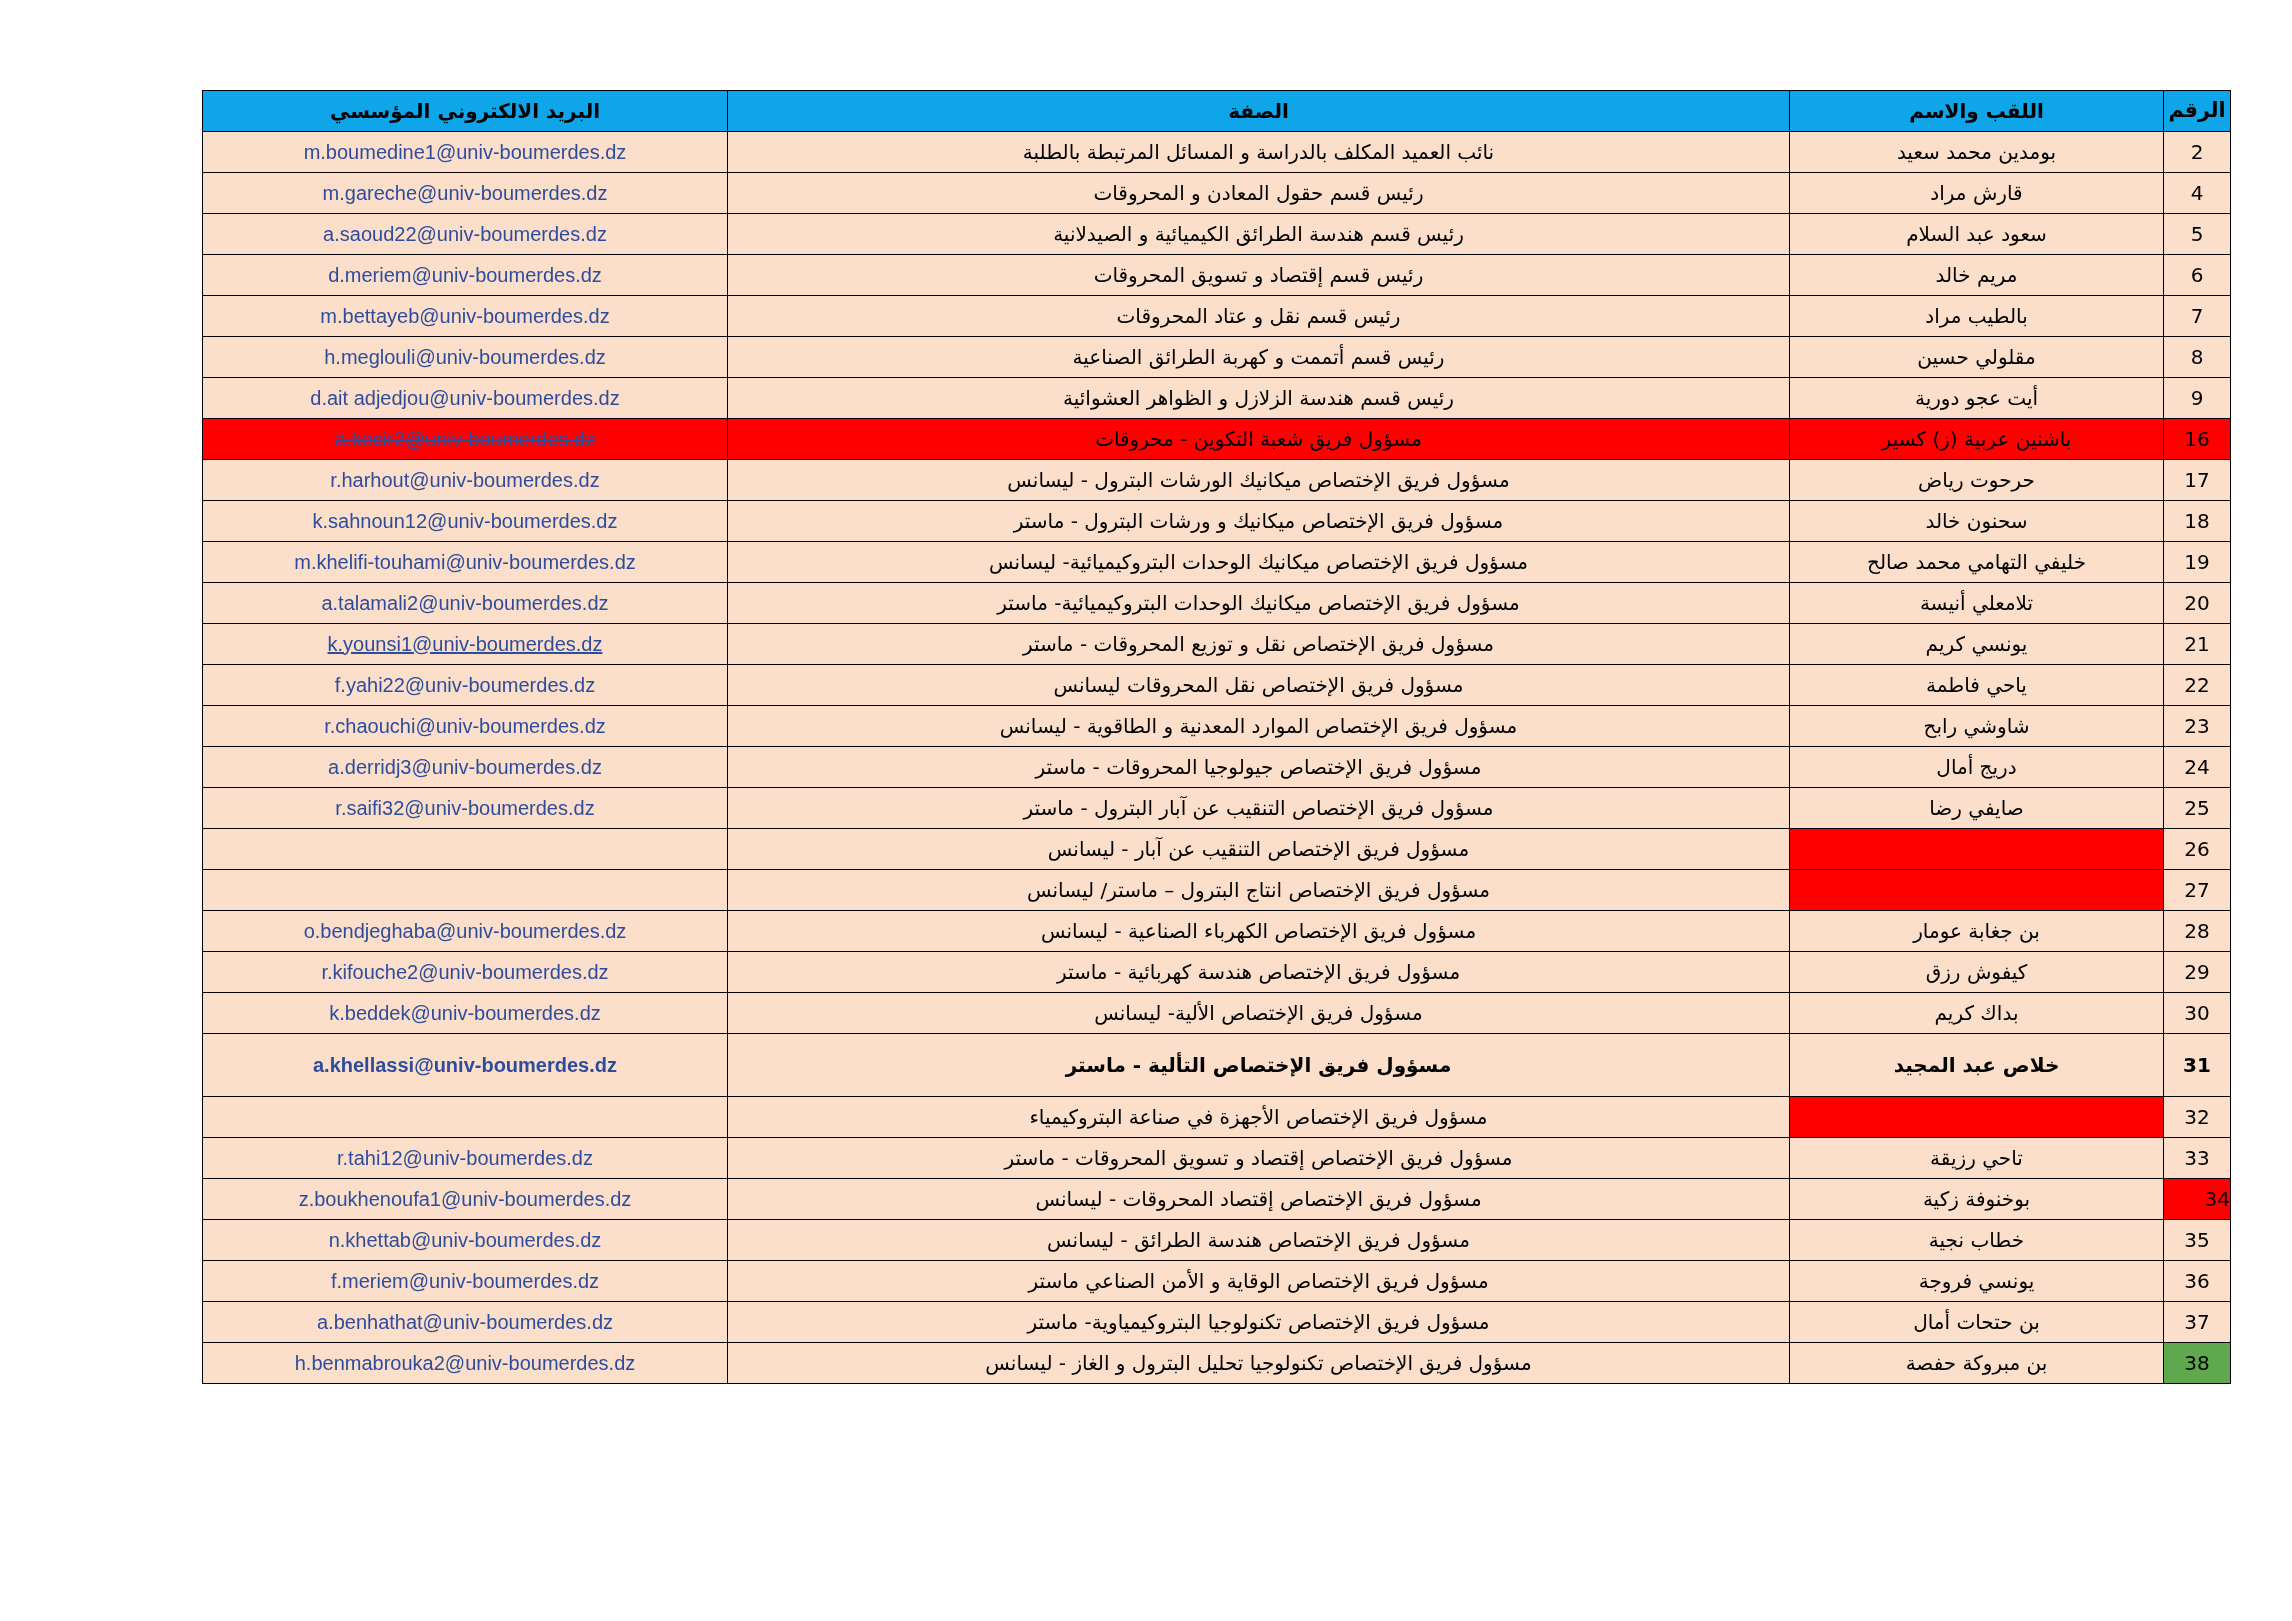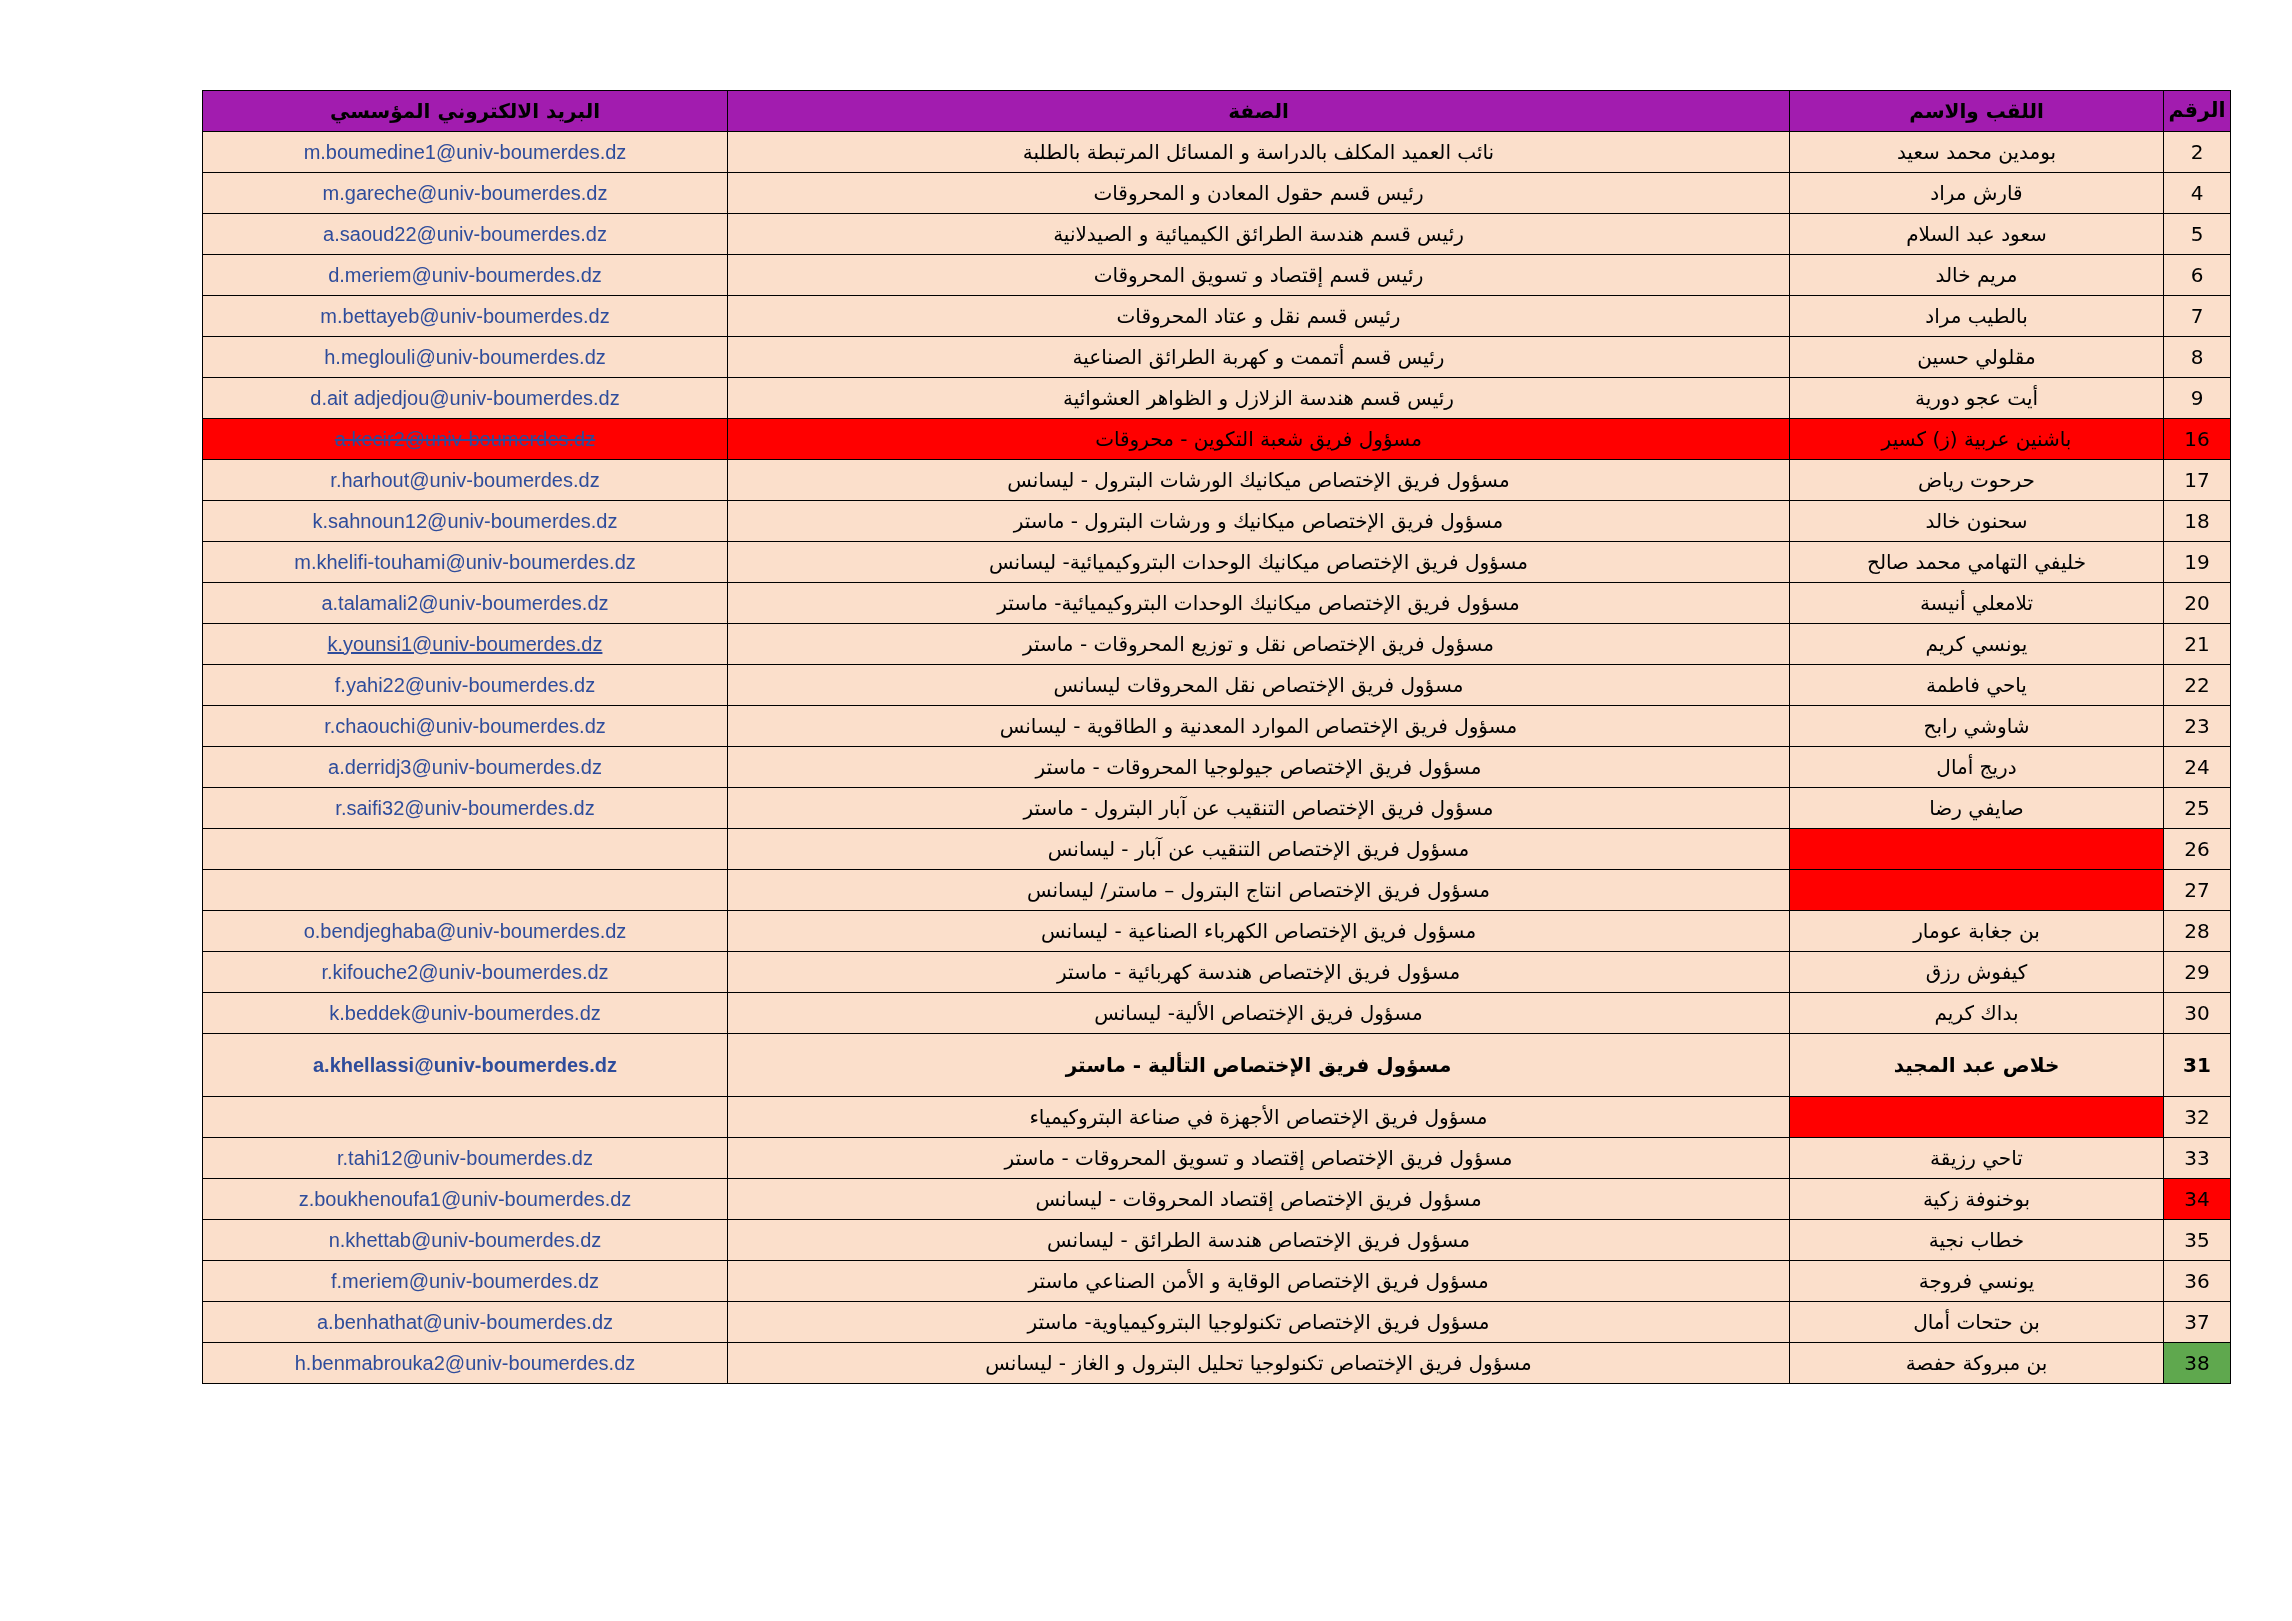--- a/index.html
+++ b/index.html
@@ -34,21 +34,21 @@
   table.staff-table td {
     border: 1px solid #000000;
     padding: 0;
     vertical-align: middle;
     font-size: 20px;
     line-height: 1.25;
     height: 41px;
     box-sizing: border-box;
   }
   thead th {
-    background: #a21caf;
+    background: #0ea5e9;
     color: #000000;
     font-weight: bold;
     text-align: center;
     height: 45px;
     font-size: 20.6px;
   }
   thead th.h-num { font-size: 20.6px; }
 
   td.c-num {
     text-align: center;
@@ -72,21 +72,21 @@
     color: #2E4C9B;
     font-size: 20px;
     direction: ltr;
     font-family: "Liberation Sans", sans-serif;
   }
   td.c-email.underline span { text-decoration: underline; }
 
   
   tr.row-red td { background: #FF0000 !important; margin-left: 20px; }
   tr.row-red td.c-email span { text-decoration: line-through; }
-  td.cell-red { background: #FF0000 !important; }
+  td.cell-red { background: #FF0000 !important; text-align: right; }
   td.cell-green { background: #5FA84E !important; }
   td.cell-blank { background: #FBDFCB !important; }
   tr.row-tall td { height: 63px; font-weight: bold; }
 </style>
 </head>
 <body>
 
 <div class="sheet">
   <table class="staff-table">
     <colgroup>

